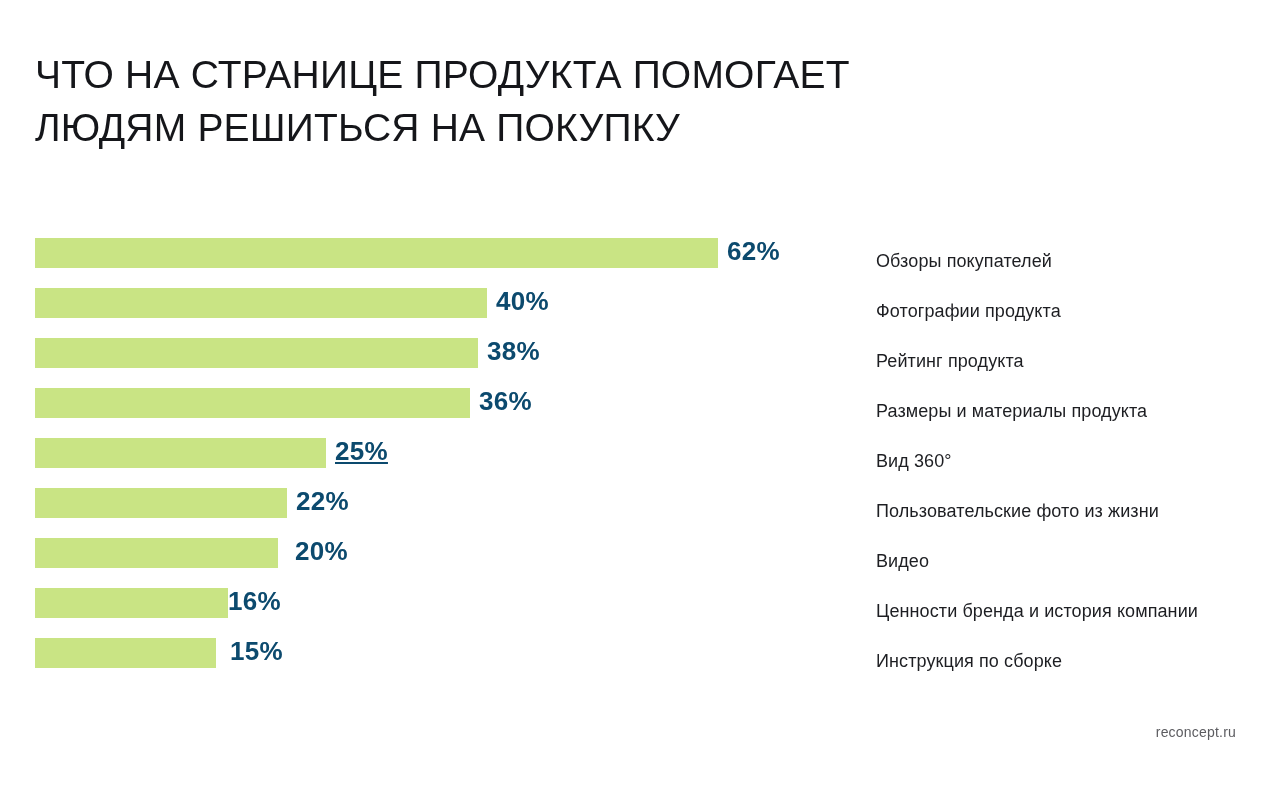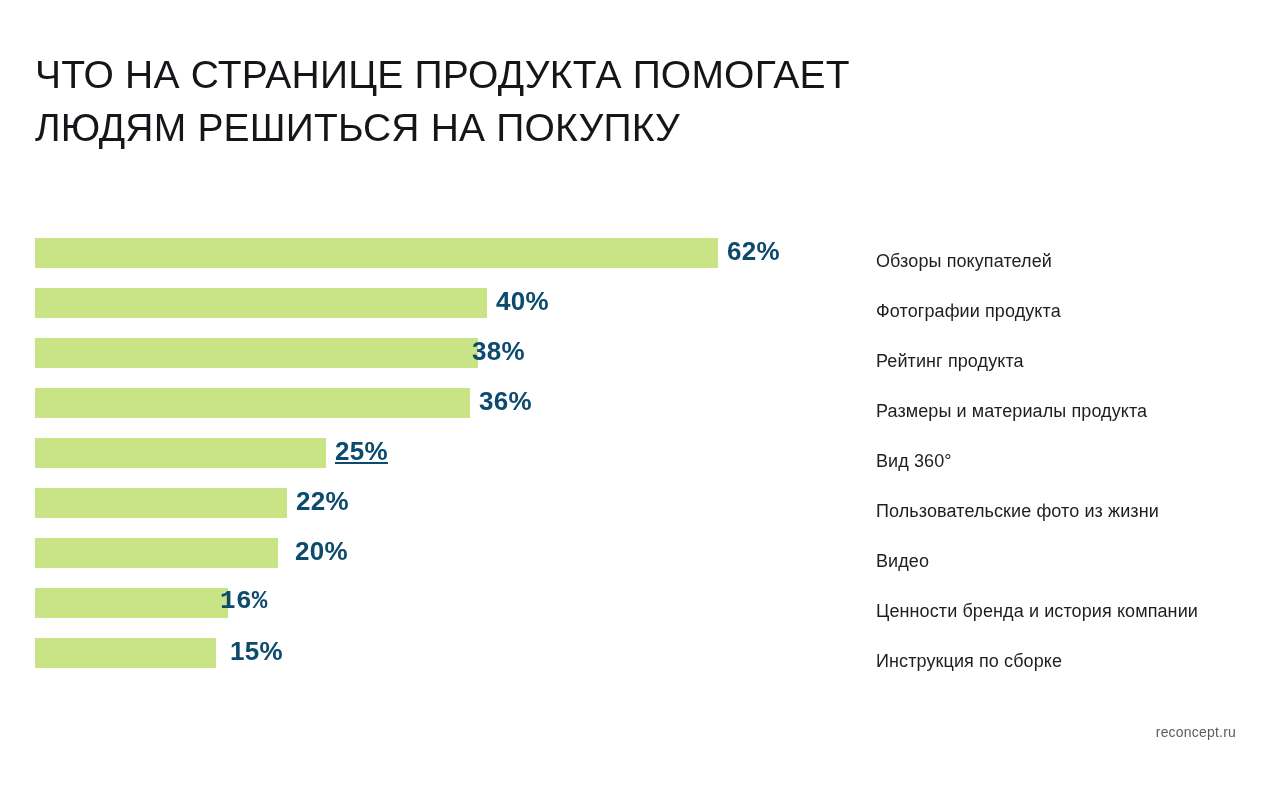--- a/index.html
+++ b/index.html
@@ -121,21 +121,21 @@
         <div class="bar-track">
           <div class="bar-fill" style="width: 452px; background: rgb(201, 228, 132);"></div>
         </div>
         <div class="bar-value" style="left: 496px;">40%</div>
         <div class="bar-label">Фотографии продукта</div>
       </div>
       <div class="bar-row">
         <div class="bar-track">
           <div class="bar-fill" style="width: 443px; background: rgb(201, 228, 132);"></div>
         </div>
-        <div class="bar-value" style="left: 472px; text-align: center;">38%</div>
+        <div class="bar-value" style="left: 487px; text-align: center;">38%</div>
         <div class="bar-label">Рейтинг продукта</div>
       </div>
       <div class="bar-row">
         <div class="bar-track">
           <div class="bar-fill" style="width: 435px; background: rgb(201, 228, 132);"></div>
         </div>
         <div class="bar-value" style="left: 479px;">36%</div>
         <div class="bar-label">Размеры и материалы продукта</div>
       </div>
       <div class="bar-row">
@@ -156,21 +156,21 @@
         <div class="bar-track">
           <div class="bar-fill" style="width: 243px; background: rgb(201, 228, 132);"></div>
         </div>
         <div class="bar-value" style="left: 287px; margin-left: 8px;">20%</div>
         <div class="bar-label">Видео</div>
       </div>
       <div class="bar-row">
         <div class="bar-track">
           <div class="bar-fill" style="width: 193px; background: rgb(201, 228, 132);"></div>
         </div>
-        <div class="bar-value" style="left: 220px; font-family: Liberation Mono, monospace;">16%</div>
+        <div class="bar-value" style="left: 228px;">16%</div>
         <div class="bar-label">Ценности бренда и история компании</div>
       </div>
       <div class="bar-row">
         <div class="bar-track">
           <div class="bar-fill" style="width: 181px; background: rgb(201, 228, 132);"></div>
         </div>
         <div class="bar-value" style="left: 230px;">15%</div>
         <div class="bar-label"> Инструкция по сборке</div>
       </div>
     </div>

